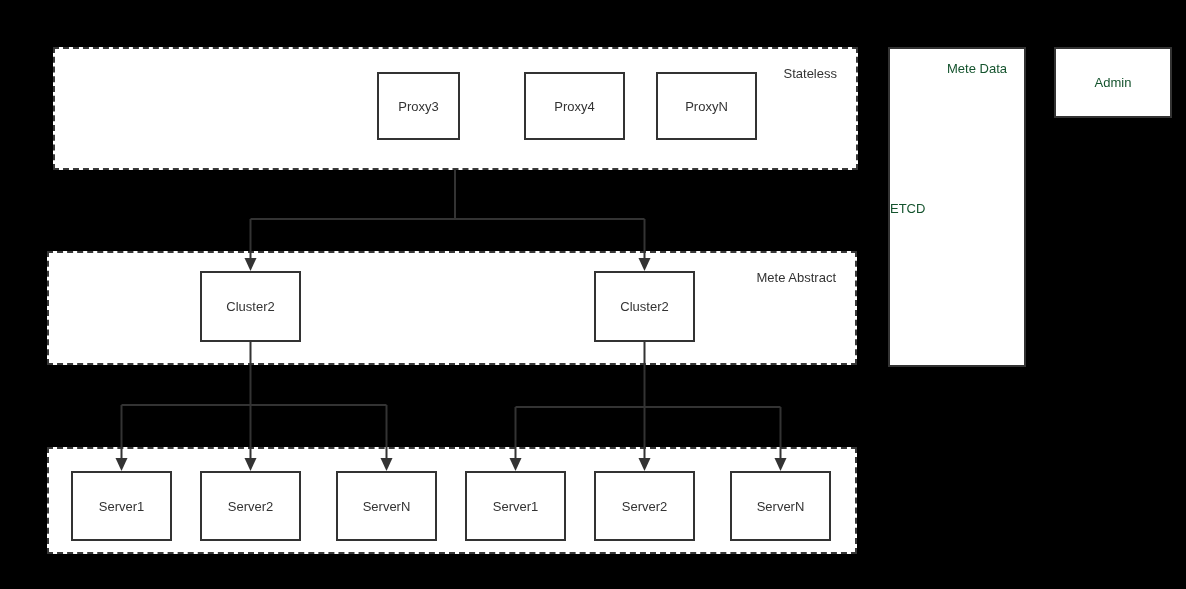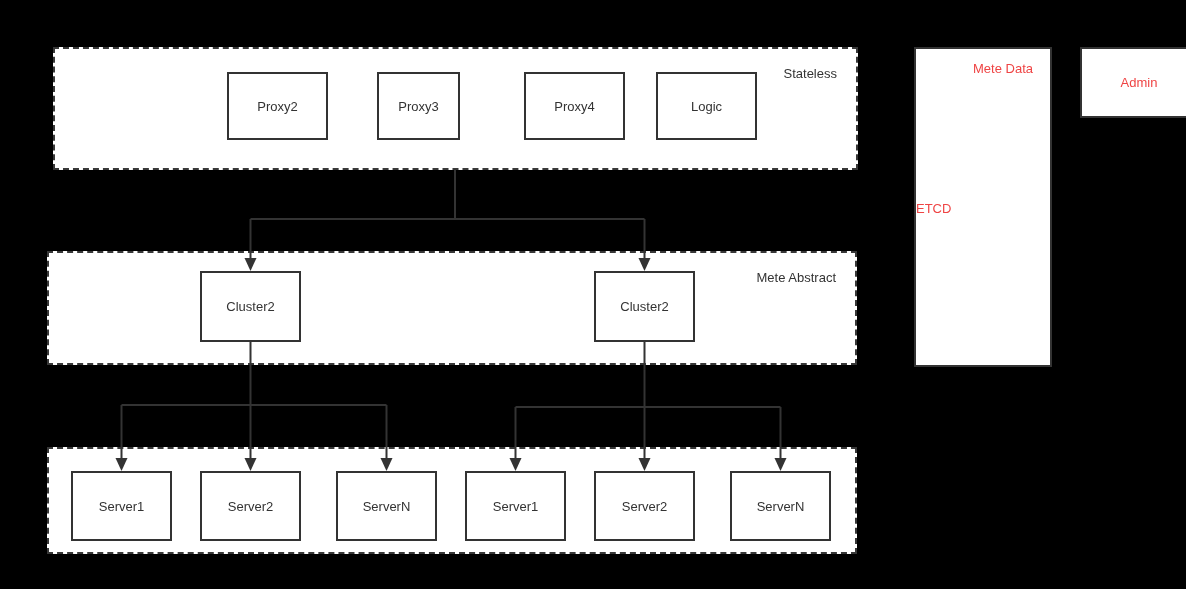--- a/index.html
+++ b/index.html
@@ -60,22 +60,21 @@
     white-space: nowrap;
   }
   
   .side-box {
     position: absolute;
     background: #ffffff;
     border: 2px solid #333333;
     box-sizing: border-box;
     z-index: 3;
     font-size: 13px;
-    color: #ef4444;
-    margin-left: 26px;
+    color: #14532d;
   }
   .meta-box { left: 888px; top: 47px; width: 138px; height: 320px; }
   .meta-title {
     position: absolute;
     top: 12px;
     left: 0;
     right: 0;
     text-align: center;
     padding-left: 40px;
     white-space: nowrap;
@@ -116,24 +115,23 @@
     <polygon points="115.5,458 127.5,458 121.5,471" fill="#333333"></polygon>
     <polygon points="244.5,458 256.5,458 250.5,471" fill="#333333"></polygon>
     <polygon points="380.5,458 392.5,458 386.5,471" fill="#333333"></polygon>
 
     <path d="M644.5 342 L644.5 407 M515.5 407 L780.5 407 M515.5 407 L515.5 459 M644.5 407 L644.5 459 M780.5 407 L780.5 459" fill="none" stroke="#333333" stroke-width="2"></path>
     <polygon points="509.5,458 521.5,458 515.5,471" fill="#333333"></polygon>
     <polygon points="638.5,458 650.5,458 644.5,471" fill="#333333"></polygon>
     <polygon points="774.5,458 786.5,458 780.5,471" fill="#333333"></polygon>
   </svg>
 
-  <div class="node" style="left:227px; top:72px; width:101px; height:68px">Proxy2</div>
   <div class="node" style="left:377px; top:72px; width:83px; height:68px">Proxy3</div>
   <div class="node" style="left:524px; top:72px; width:101px; height:68px">Proxy4</div>
-  <div class="node" style="left:656px; top:72px; width:101px; height:68px">Logic</div>
+  <div class="node" style="left:656px; top:72px; width:101px; height:68px">ProxyN</div>
 
   <div class="node" style="left:200px; top:271px; width:101px; height:71px">Cluster2</div>
   <div class="node" style="left:594px; top:271px; width:101px; height:71px">Cluster2</div>
 
   <div class="node" style="left:71px;  top:471px; width:101px; height:70px">Server1</div>
   <div class="node" style="left:200px; top:471px; width:101px; height:70px">Server2</div>
   <div class="node" style="left:336px; top:471px; width:101px; height:70px">ServerN</div>
   <div class="node" style="left:465px; top:471px; width:101px; height:70px">Server1</div>
   <div class="node" style="left:594px; top:471px; width:101px; height:70px">Server2</div>
   <div class="node" style="left:730px; top:471px; width:101px; height:70px">ServerN</div>

